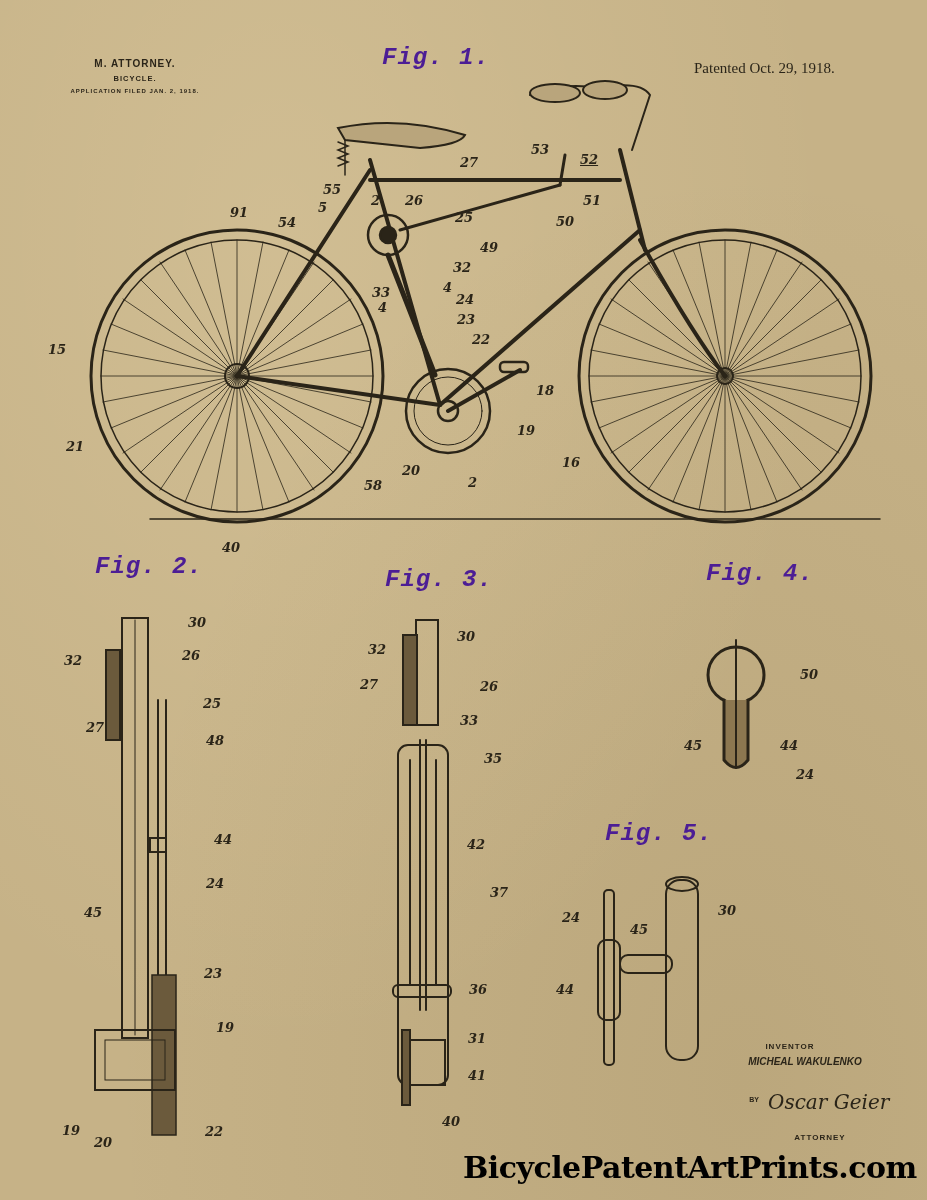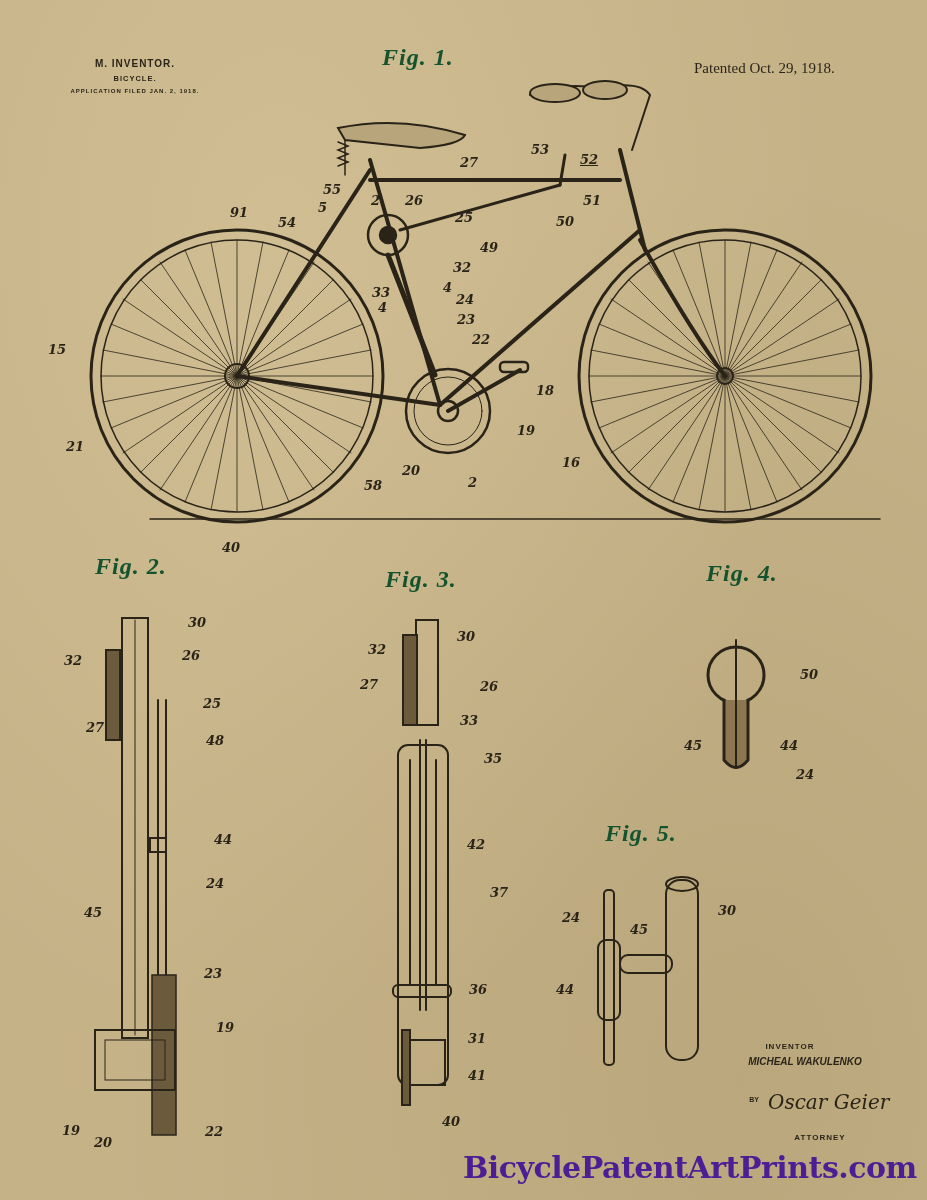--- a/index.html
+++ b/index.html
@@ -6,34 +6,34 @@
   body{width:927px;height:1200px;background:#c8b48a;position:relative;overflow:hidden;font-family:"Liberation Serif",serif;color:#2a2418;}
   .paper{position:absolute;inset:0;background:
     radial-gradient(ellipse at 30% 20%, rgba(255,240,200,0.18), transparent 60%),
     radial-gradient(ellipse at 80% 90%, rgba(90,70,30,0.10), transparent 60%),
     #c6b287;}
   .hdr-left{position:absolute;left:40px;top:58px;width:190px;text-align:center;font-family:"Liberation Sans",sans-serif;font-weight:bold;color:#2b2519;}
   .hdr-left .n{font-size:10px;letter-spacing:1px;}
   .hdr-left .b{font-size:7.5px;margin-top:5px;letter-spacing:1px;}
   .hdr-left .a{font-size:6px;margin-top:5px;letter-spacing:1px;}
   .hdr-right{position:absolute;left:694px;top:60px;font-size:15px;color:#2b2519;}
-  .fig{position:absolute;font-family:Liberation Serif, serif;font-style:italic;font-weight:bold;font-size:24px;color:#14532d;letter-spacing:1px;}
+  .fig{position:absolute;font-family:Liberation Mono, monospace;font-style:italic;font-weight:bold;font-size:24px;color:#4c1d95;letter-spacing:1px;}
   .lbl{position:absolute;font-family:"DejaVu Serif",serif;font-style:italic;font-weight:bold;font-size:13px;color:#2a2418;}
   svg.draw{position:absolute;left:0;top:0;}
   .inv{position:absolute;font-family:"Liberation Sans",sans-serif;font-weight:bold;color:#2b2519;text-align:center;}
   .sig{position:absolute;font-family:"DejaVu Serif",serif;font-style:italic;font-size:20px;color:#2a2418;}
-  .site{position:absolute;left:463px;top:1150px;font-family:"DejaVu Serif",serif;font-size:30px;font-weight:bold;color:#4c1d95;letter-spacing:-0.5px;}
+  .site{position:absolute;left:463px;top:1150px;font-family:"DejaVu Serif",serif;font-size:30px;font-weight:bold;color:#000000;letter-spacing:-0.5px;}
 </style>
 </head>
 <body>
 
 <div class="paper"></div>
 
 <div class="hdr-left">
-  <div class="n">M. INVENTOR.</div>
+  <div class="n">M. ATTORNEY.</div>
   <div class="b">BICYCLE.</div>
   <div class="a">APPLICATION FILED JAN. 2, 1918.</div>
 </div>
 <div class="hdr-right">Patented Oct. 29, 1918.</div>
 
 <svg class="draw" width="927" height="1200" viewBox="0 0 927 1200" fill="none" stroke="#2a2418" stroke-linecap="round">
 
   <line x1="150" y1="519" x2="880" y2="519" stroke-width="1.5"></line>
 
   <g>

